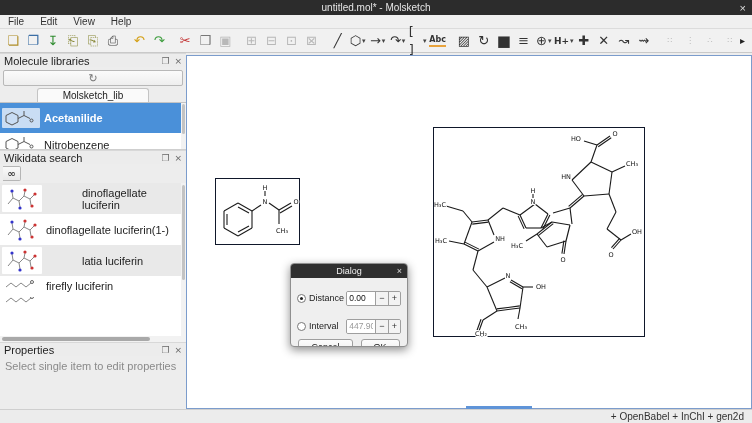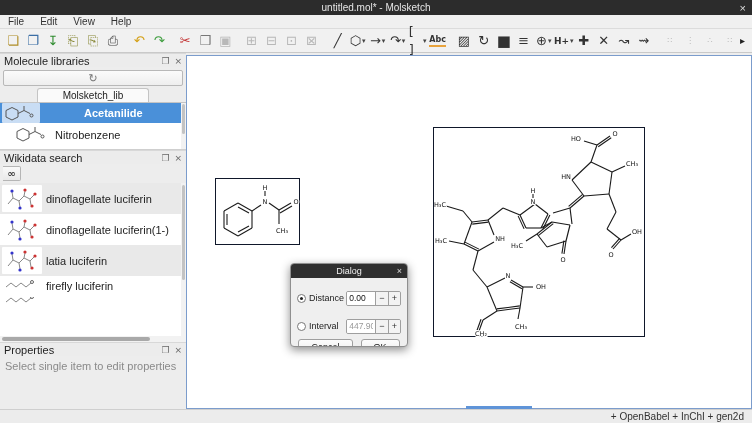--- a/index.html
+++ b/index.html
@@ -54,21 +54,21 @@
     color:#222; line-height:13px; }
   .list { position:relative; background:#fff; }
   .lib-list { height:47px; border-bottom:1px solid #cfcfcf; overflow:hidden; }
   .row { display:flex; align-items:center; padding:1px 2px; }
   .row .thumb { background:#fff; border-radius:1px; margin-right:4px; flex:0 0 auto;
     display:flex; align-items:center; justify-content:center; }
   .row .rlabel { font-size:11px; color:#222; }
   .row.selected { background:#4a90d9; }
   .row.selected .rlabel { color:#fff; }
   .row.selected .thumb { background:#c9ddf4; }
-  .row.stripe { background:#e9e9e9; }
+  .row.stripe { background:#e9e9e9;gap:36px; }
   .vscroll { position:absolute; right:0; top:0; width:5px; background:#f2f2f2; }
   .vscroll .vthumb { position:absolute; left:1px; width:3px; background:#c3c3c3; border-radius:2px; }
   .hscroll { height:6px; background:#f2f2f2; position:relative; }
   .hscroll .hthumb { position:absolute; top:1px; height:4px; background:#a9a9a9; border-radius:2px; }
   .search-row { display:flex; align-items:center; padding:2px 3px; background:#ededed; }
   .search-row input { flex:1; height:15px; border:1px solid #b5b5b5; border-radius:2px;
     font-size:10px; padding:0 3px; background:#fff; color:#222;
     font-family:"Liberation Sans", sans-serif; }
   .search-btn { width:18px; height:15px; border:1px solid #b5b5b5; border-left:none; border-radius:0 2px 2px 0;
     background:linear-gradient(#fafafa,#e8e8e8); display:flex; align-items:center; justify-content:center;
@@ -257,31 +257,31 @@
     <span class="ph-ico" data-name="float-panel-icon">❐</span>
     <span class="ph-ico" data-name="close-panel-icon">×</span>
   </div>
   <div class="lib-refresh" data-name="library-refresh-button">
     <span data-name="refresh-icon">↻</span>
   </div>
   <div class="tabbar" data-name="library-tabbar">
     <div class="tab" data-name="tab-molsketch-lib">Molsketch_lib</div>
   </div>
   <div class="list lib-list" data-name="library-list">
-    <div class="row selected" data-name="library-item" style="height: 20px; gap: 40px;">
+    <div class="row selected" data-name="library-item" style="height: 30px;">
         <span class="thumb" data-name="molecule-thumbnail" style="width: 38px; height: 20px;">
           <svg width="34" height="19" viewBox="0 0 34 19">
             <polygon points="8,3.5 14,6.5 14,13 8,16 2,13 2,6.5" fill="none" stroke="#555" stroke-width="1"></polygon>
             <path d="M14 9.5 L20 6.5 L26 9.5 M20 6.5 L20 2" fill="none" stroke="#555" stroke-width="1"></path>
             <circle cx="27.5" cy="11.5" r="1.5" fill="none" stroke="#555"></circle>
           </svg>
         </span>
         <span class="rlabel" data-name="library-item-label" style="font-weight: bold;">Acetanilide</span>
       </div>
-      <div class="row" data-name="library-item" style="height: 23px; margin-left: 11px;">
+      <div class="row" data-name="library-item" style="height: 23px;">
         <span class="thumb" data-name="molecule-thumbnail" style="width: 38px; height: 20px;">
           <svg width="34" height="19" viewBox="0 0 34 19">
             <polygon points="8,3.5 14,6.5 14,13 8,16 2,13 2,6.5" fill="none" stroke="#555" stroke-width="1"></polygon>
             <path d="M14 9.5 L20 6.5 L26 9.5 M20 6.5 L20 2" fill="none" stroke="#555" stroke-width="1"></path>
             <circle cx="27.5" cy="11.5" r="1.5" fill="none" stroke="#555"></circle>
           </svg>
         </span>
         <span class="rlabel" data-name="library-item-label">Nitrobenzene</span>
       </div>
       <div class="vscroll" style="top:0;height:47px" data-name="library-scrollbar">

